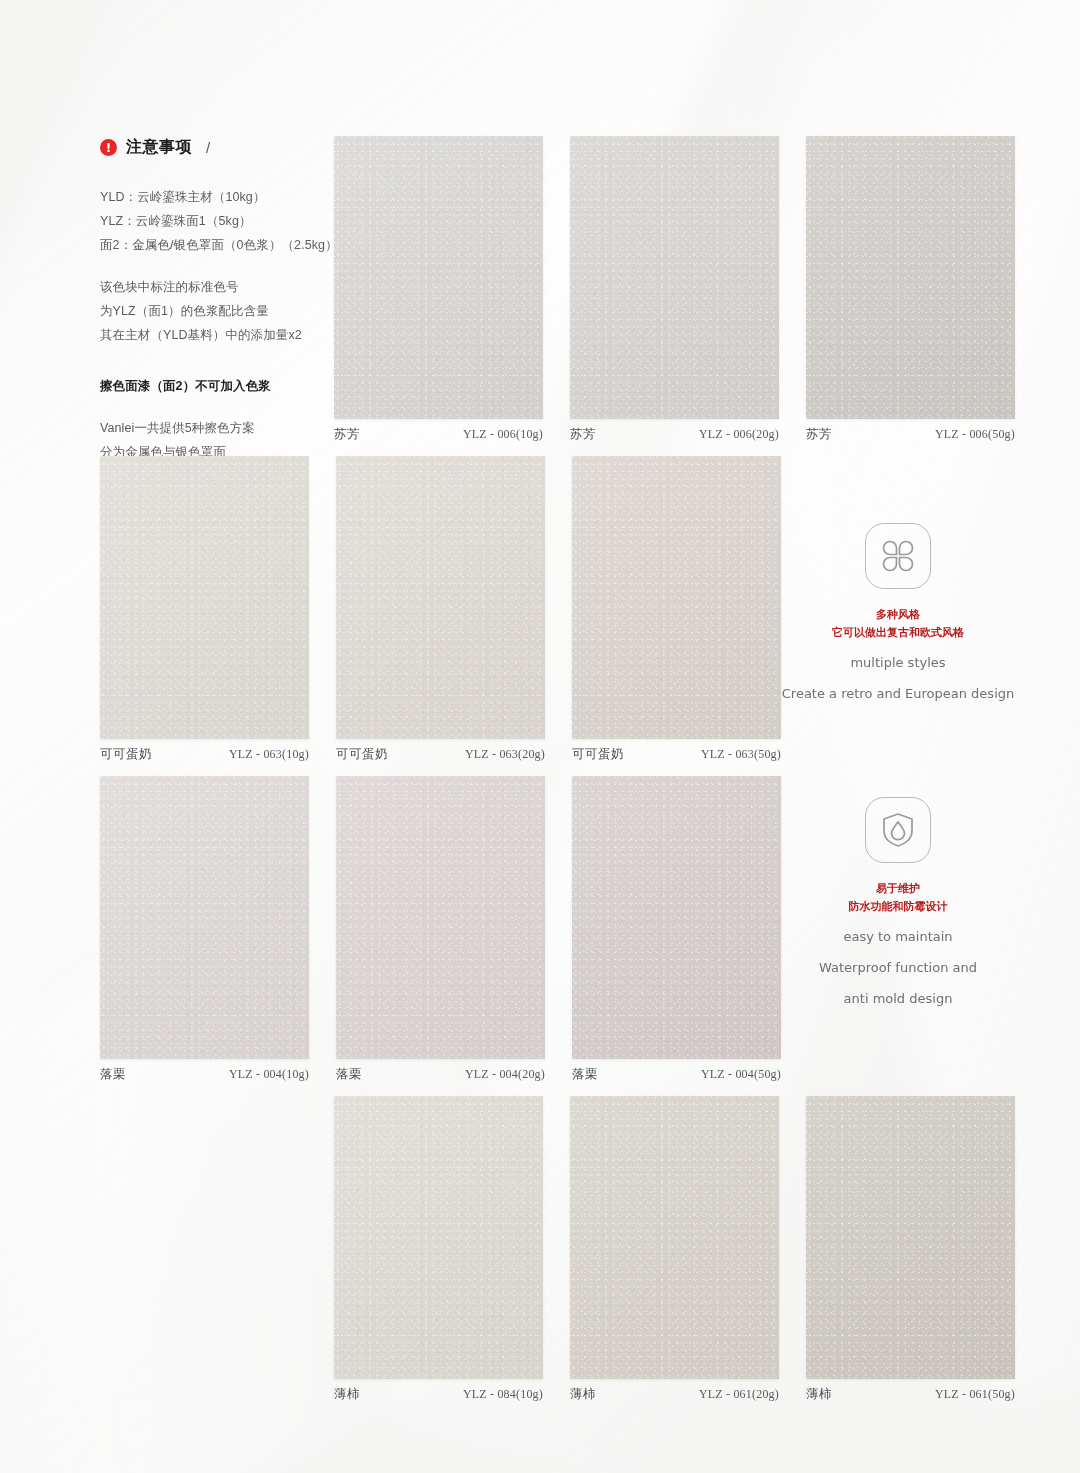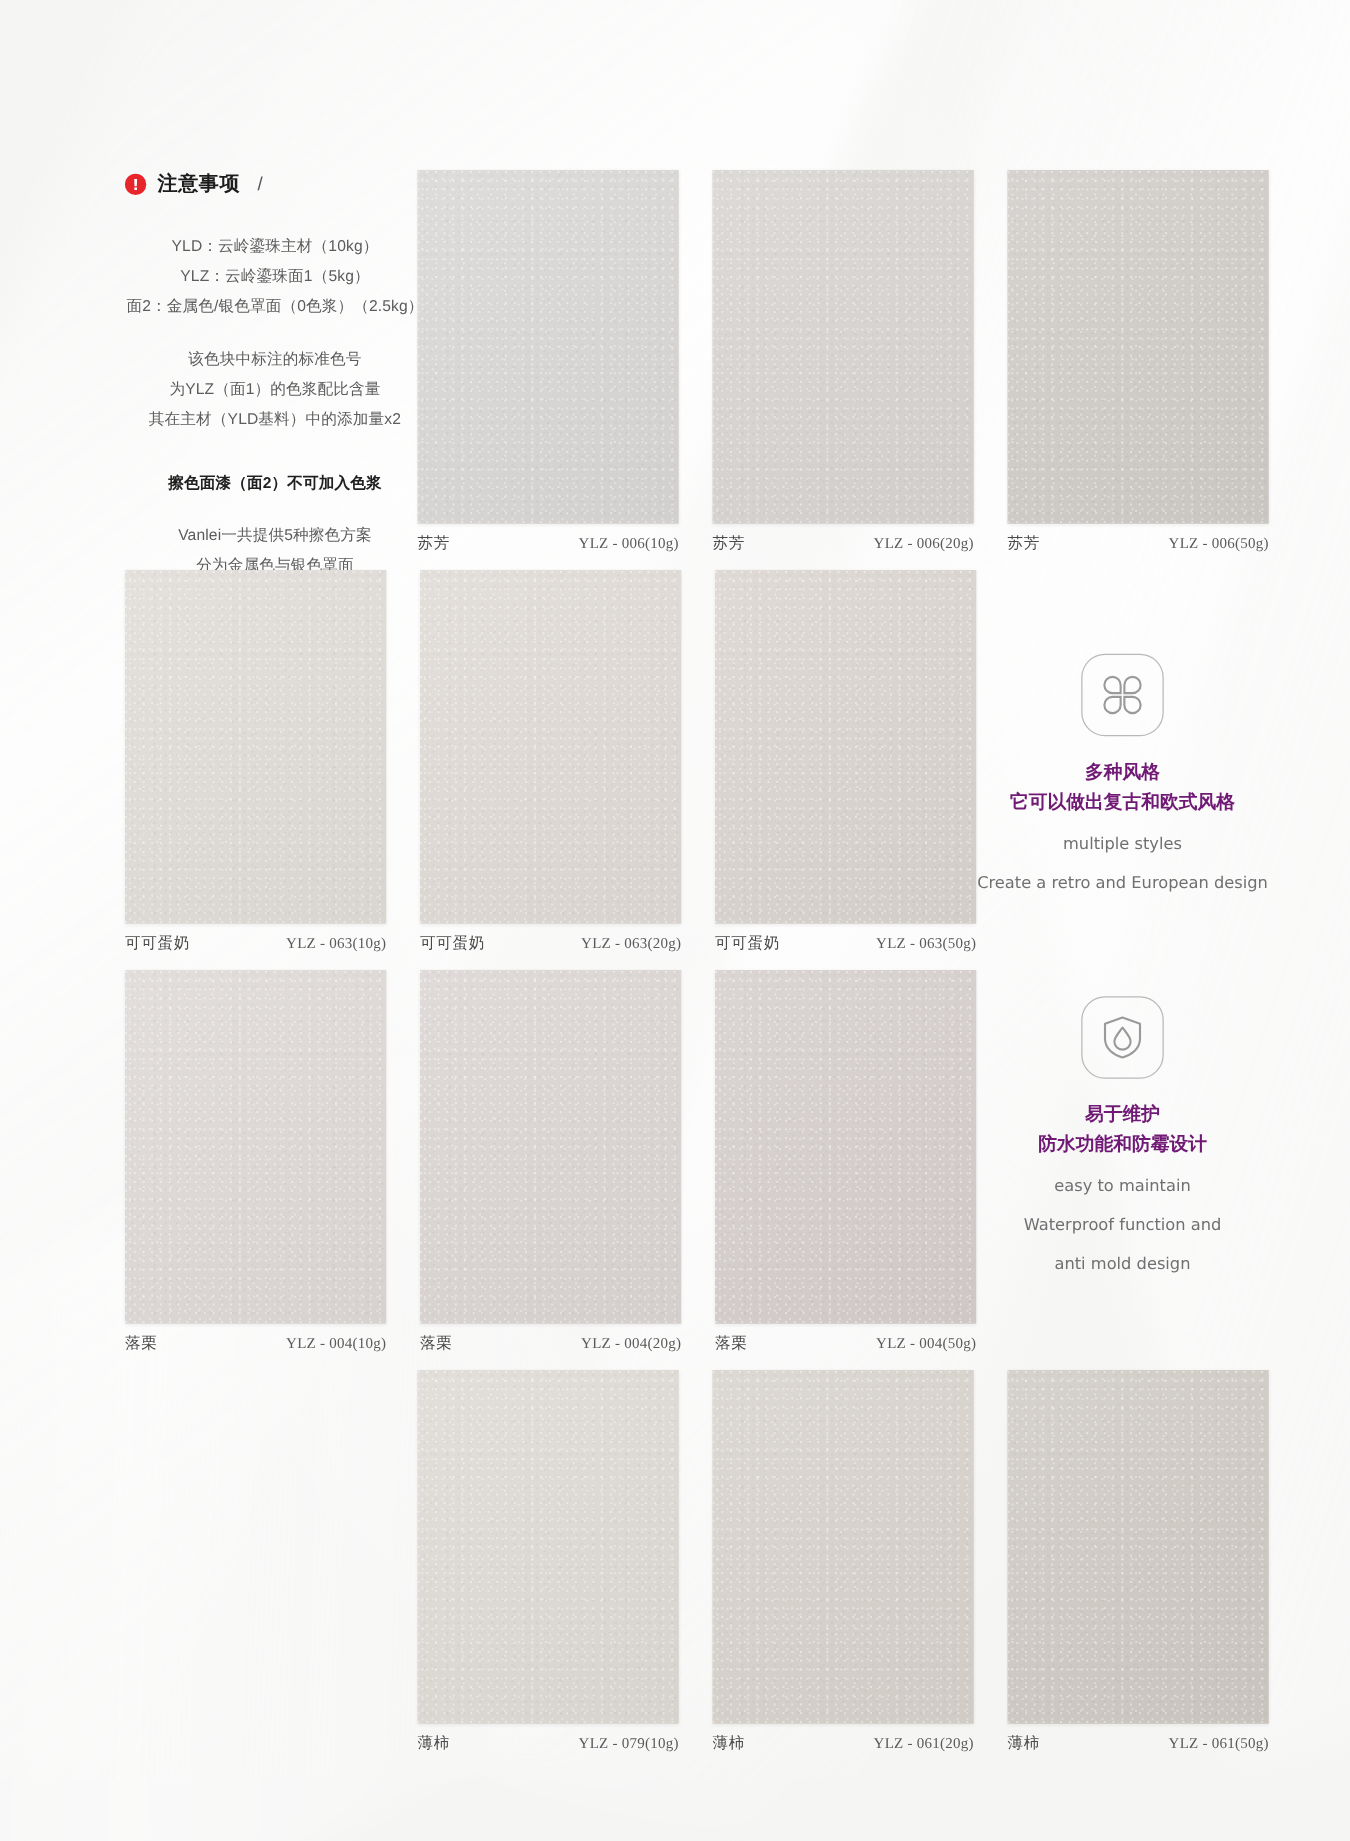--- a/index.html
+++ b/index.html
@@ -54,21 +54,21 @@
   .notice-head { display:flex; align-items:center; gap:9px; margin-bottom:27px; }
   .warn-icon {
     width:17px; height:17px; border-radius:50%; background:#e8252b;
     color:#fff; font-size:12px; font-weight:700;
     display:flex; align-items:center; justify-content:center;
     line-height:1; font-family:"DejaVu Sans", sans-serif;
   }
   .notice-title { font-size:16px; font-weight:700; color:#1c1c1c; letter-spacing:.5px; }
   .notice-slash { font-size:15px; color:#555; margin-left:5px; }
 
-  .notice p { font-size:12.5px; color:#5c5c5c; line-height:1.92; letter-spacing:.1px;text-align:center; }
+  .notice p { font-size:12.5px; color:#5c5c5c; line-height:1.92; letter-spacing:.1px; }
   .notice .gap { height:18px; }
   .notice .bold { font-weight:700; color:#1f1f1f;margin-top:27px; }
 
   
   .grid { position:absolute; left:0; top:0; width:1080px; height:1190px; }
   .cell { position:absolute; }
   .chip {
     width:100%; height:100%;
     box-shadow:0 1px 3px rgba(0,0,0,.07);
     position:relative; overflow:hidden;
@@ -96,21 +96,21 @@
   .lbl-name { letter-spacing:.5px; }
   .lbl-code { font-family:Liberation Serif, serif; font-size:12px; color:#5a5a5a; letter-spacing:.2px; }
 
   
   .feature { position:absolute; width:250px; text-align:center; }
   .feat-icon {
     width:66px; height:66px; margin:0 auto 17px;
     border:1.6px solid #b9b9b9; border-radius:19px;
     display:flex; align-items:center; justify-content:center;
   }
-  .feat-cn { font-size:15px; font-weight:700; color:#701a75; line-height:1.62;text-align:center; }
+  .feat-cn { font-size:11px; font-weight:700; color:#b91c1c; line-height:1.62;text-align:center; }
   .feat-en { font-size:13px; color:#707070; line-height:1.55; margin-top:11px;
              font-family:"DejaVu Sans", sans-serif; }
 </style>
 </head>
 <body>
 
 <div class="bg-layer">
   <div class="swoosh sw1"></div>
   <div class="swoosh sw2"></div>
   <div class="swoosh sw3"></div>
@@ -207,21 +207,21 @@
         <div class="chip" style="background: rgb(211, 204, 202);"></div>
         <div class="label-row" style="top: 283px;">
           <span class="lbl-name">落栗</span>
           <span class="lbl-code">YLZ - 004(50g)</span>
         </div>
       </div>
       <div class="cell" style="left: 334px; top: 1096px; width: 209px; height: 283px;">
         <div class="chip" style="background: rgb(220, 216, 210);"></div>
         <div class="label-row" style="top: 283px;">
           <span class="lbl-name">薄柿</span>
-          <span class="lbl-code">YLZ - 079(10g)</span>
+          <span class="lbl-code">YLZ - 084(10g)</span>
         </div>
       </div>
       <div class="cell" style="left: 570px; top: 1096px; width: 209px; height: 283px;">
         <div class="chip" style="background: rgb(213, 208, 201);"></div>
         <div class="label-row" style="top: 283px;">
           <span class="lbl-name">薄柿</span>
           <span class="lbl-code">YLZ - 061(20g)</span>
         </div>
       </div>
       <div class="cell" style="left: 806px; top: 1096px; width: 209px; height: 283px;">

